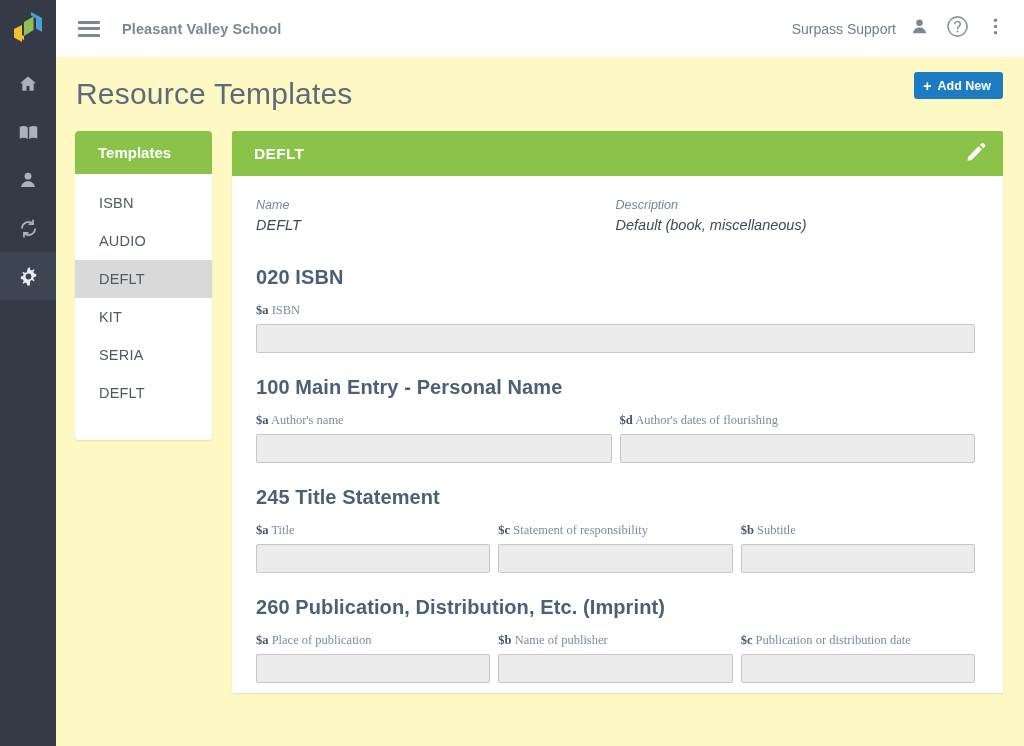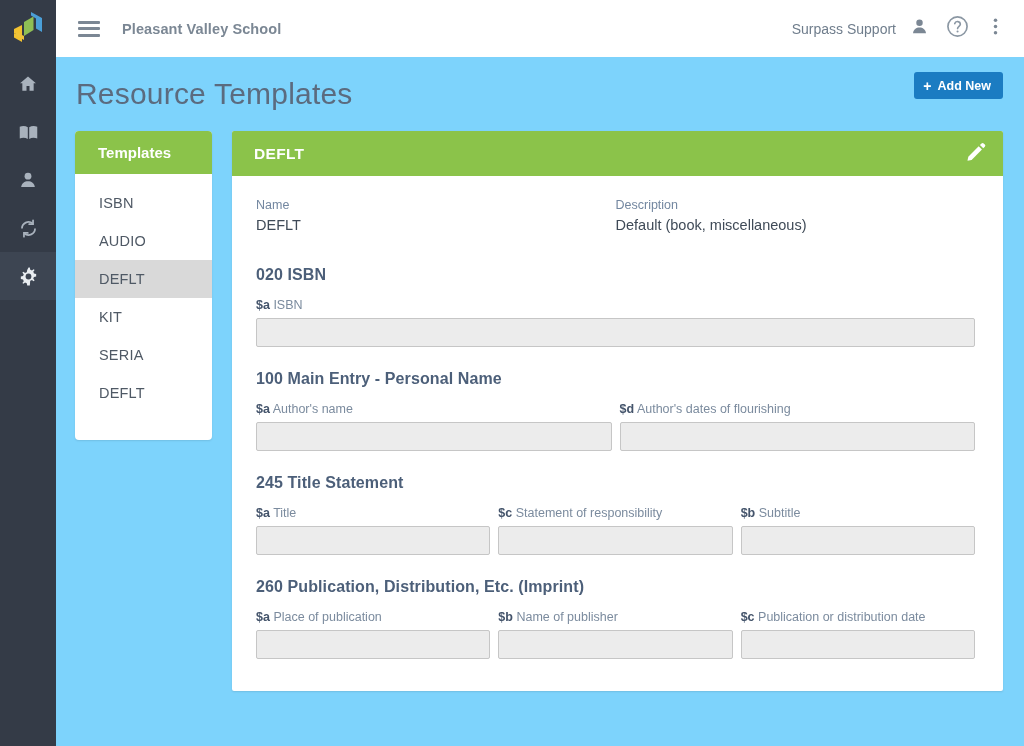--- a/index.html
+++ b/index.html
@@ -57,21 +57,21 @@
   .icon-btn {
     width: 30px; height: 30px;
     display: flex; align-items: center; justify-content: center;
     cursor: pointer;
   }
 
   
   .body-area {
     position: absolute; left: 56px; top: 57px;
     width: 968px; height: 689px;
-    background: #7dd3fc;
+    background: #fef9c3;
   }
   .page-head {
     position: relative; height: 74px;
     padding: 0 20px 0 20px;
     display: flex; align-items: center;
   }
   .page-title {
     font-size: 30px; color: #5b6b7f; font-weight: normal;
     letter-spacing: .2px;
   }
@@ -123,33 +123,33 @@
     background: #8bc34a; color: #fff;
     height: 45px; display: flex; align-items: center;
     padding: 0 16px 0 22px;
   }
   .detail-head-title { font-size: 15.5px; font-weight: bold; letter-spacing: .3px; }
   .detail-head .edit-btn { margin-left: auto; cursor: pointer; display: flex; }
 
   .detail-body { padding: 22px 28px 10px 24px; }
 
   .meta-row { display: flex; padding-bottom: 10px; }
-  .meta-col { width: 50%; }
+  .meta-col { width: 50%; font-style: italic; }
   .meta-label { font-size: 12.5px; color: #7387a0; margin-bottom: 5px; }
   .meta-value { font-size: 14.5px; color: #3f4a57; }
 
   .field-group { padding-top: 23px; }
   .group-title {
-    font-size: 16px; color: #4c5f79; font-weight: bold;
+    font-size: 20px; color: #4c5f79; font-weight: bold;
     margin-bottom: 14px; letter-spacing: .1px;
   }
   .subfields { display: flex; gap: 8px; }
   .subfield { flex: 1 1 0; min-width: 0; }
   .subfield.wide { flex: 1 1 100%; }
-  .sf-label { font-size: 12.5px; margin-bottom: 6px; white-space: nowrap; }
+  .sf-label { font-size: 12.5px; margin-bottom: 6px; white-space: nowrap; font-family: Liberation Serif, serif; }
   .sf-code { color: #44546b; font-weight: bold; }
   .sf-name { color: #7b8b9e; }
   .sf-input {
     display: block; width: 100%; height: 29px;
     background: #ececec; border: 1px solid #c6c6c6;
     border-radius: 2px;
     font-family: "Liberation Sans", sans-serif;
     font-size: 13px; color: #333;
     padding: 0 6px;
   }

